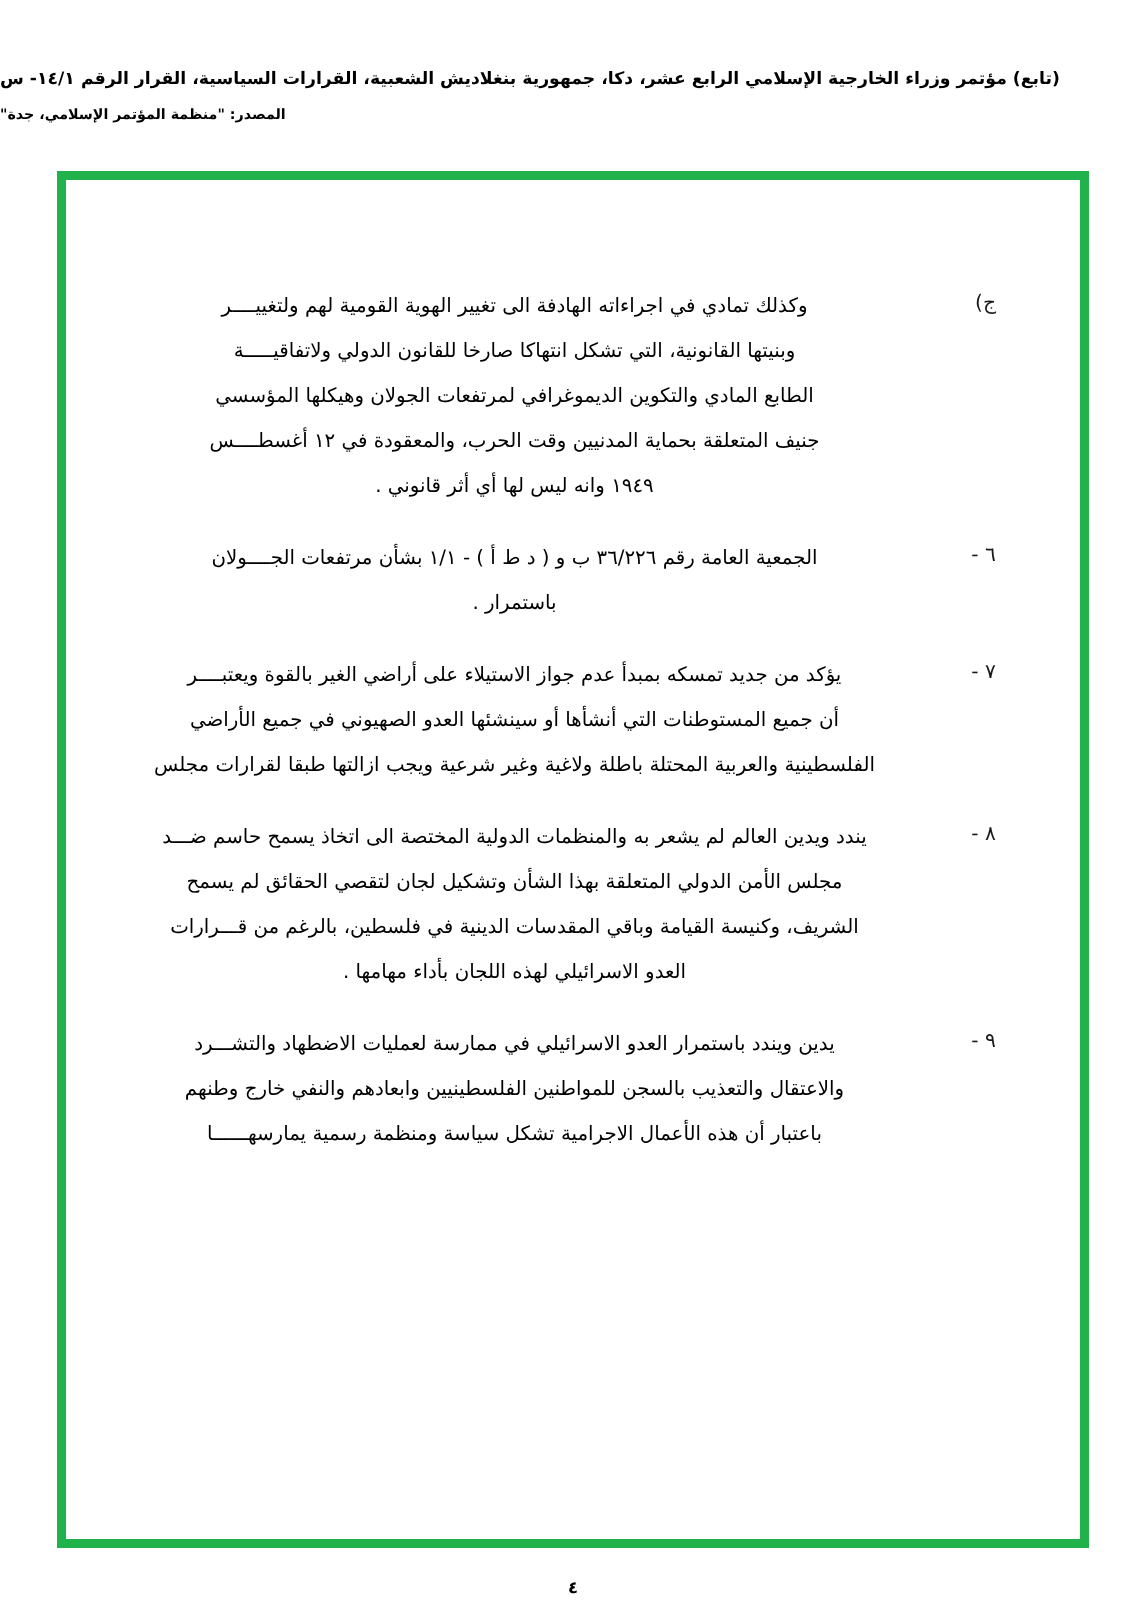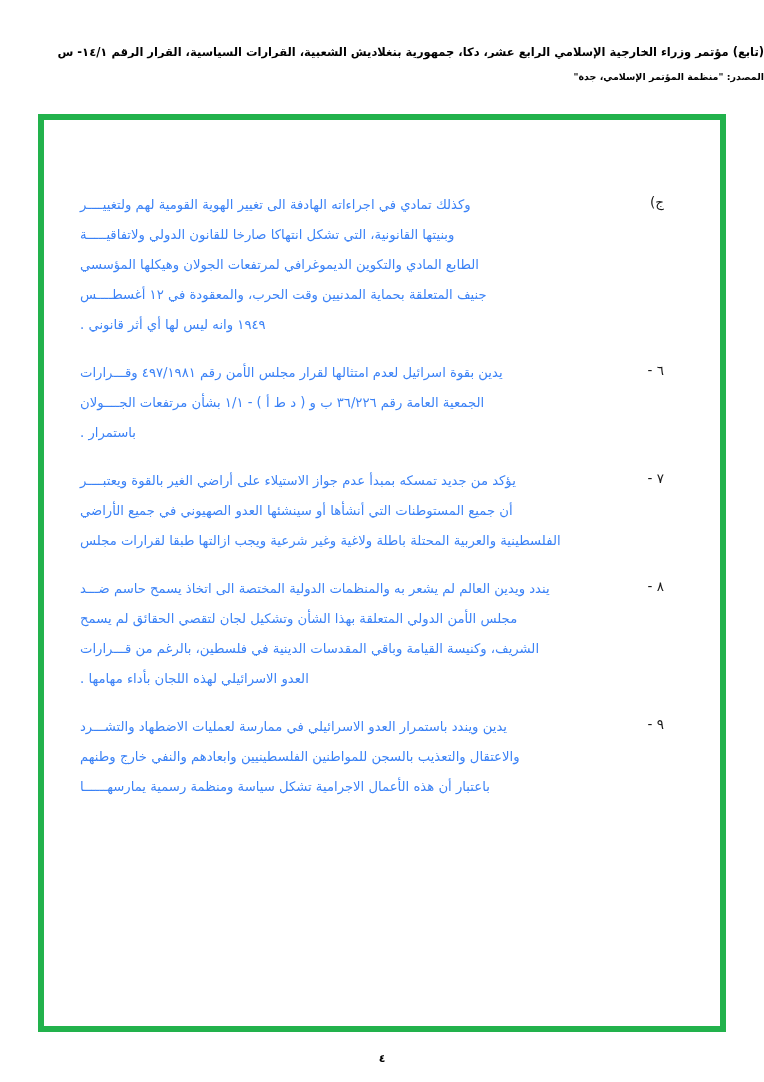--- a/index.html
+++ b/index.html
@@ -22,21 +22,21 @@
     position: relative;
     box-sizing: border-box;
   }
 
   
   .header {
     position: absolute;
     top: 44px;
     left: 0;
     right: 0;
-    text-align: right;
+    text-align: left;
   }
   .header-line1 {
     font-size: 11.5px;
     font-weight: bold;
     letter-spacing: 0px;
     line-height: 16px;
     direction: rtl;
   }
   .header-line2 {
     font-size: 9.5px;
@@ -85,24 +85,24 @@
     white-space: nowrap;
   }
   .clause-body {
     flex: 1 1 auto;
     padding-right: 4px;
   }
   .line {
     font-family: "DejaVu Sans", sans-serif;
     font-size: 13.2px;
     line-height: 30px;
-    color: #3b82f6;
+    color: #000000;
     white-space: nowrap;
     letter-spacing: 0.2px;
-    text-align: left;
+    text-align: center;
   }
 
   
   .clause-body .line:nth-child(odd) { transform: translateX(0px); }
 
   
   .footer {
     position: absolute;
     left: 0;
     right: 0;
@@ -133,21 +133,20 @@
           <div class="line">وبنيتها القانونية، التي تشكل انتهاكا صارخا للقانون الدولي ولاتفاقيـــــة</div>
           <div class="line">الطابع المادي والتكوين الديموغرافي لمرتفعات الجولان وهيكلها المؤسسي</div>
           <div class="line">جنيف المتعلقة بحماية المدنيين وقت الحرب، والمعقودة في ١٢ أغسطــــس</div>
           <div class="line">١٩٤٩ وانه ليس لها أي أثر قانوني .</div>
         </div>
       </div>
 
       <div class="clause">
         <div class="clause-marker">٦ -</div>
         <div class="clause-body">
-          <div class="line">يدين بقوة اسرائيل لعدم امتثالها لقرار مجلس الأمن رقم ٤٩٧/١٩٨١ وقـــرارات</div>
           <div class="line">الجمعية العامة رقم ٣٦/٢٢٦ ب و ( د ط أ ) - ١/١ بشأن مرتفعات الجــــولان</div>
           <div class="line">باستمرار .</div>
         </div>
       </div>
 
       <div class="clause">
         <div class="clause-marker">٧ -</div>
         <div class="clause-body">
           <div class="line">يؤكد من جديد تمسكه بمبدأ عدم جواز الاستيلاء على أراضي الغير بالقوة ويعتبــــر</div>
           <div class="line">أن جميع المستوطنات التي أنشأها أو سينشئها العدو الصهيوني في جميع الأراضي</div>

